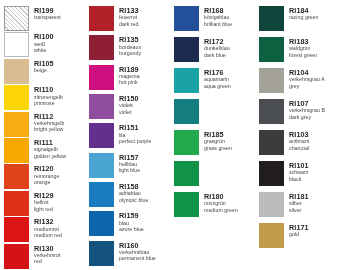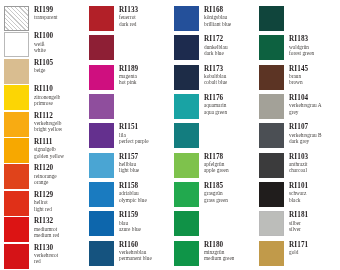--- a/index.html
+++ b/index.html
@@ -24,21 +24,20 @@
   .column {
     width: 85px;
     flex: 0 0 85px;
     display: flex;
     flex-direction: column;
   }
   .swatch-row {
     height: 31px;
     display: flex;
     align-items: flex-start;
-    font-family: Liberation Serif, serif;
   }
   .swatch {
     width: 25px;
     height: 25px;
     flex: 0 0 25px;
     margin-left: 4px;
     box-sizing: border-box;
   }
   .swatch.outlined {
     border: 1px solid #b9b9b9;
@@ -159,31 +158,41 @@
       <div class="swatch-row">
         <div class="swatch" title="RI133" style="background: rgb(178, 32, 40);"></div>
         <div class="labels">
           <div class="code">RI133</div>
           <div class="name">feuerrot</div>
           <div class="name">dark red</div>
         </div>
       </div>
       <div class="swatch-row">
         <div class="swatch" title="RI135" style="background: rgb(142, 31, 53);"></div>
+        <div class="labels">
+          <div class="code">RI135</div>
+          <div class="name">bordeaux</div>
+          <div class="name">burgundy</div>
+        </div>
       </div>
       <div class="swatch-row">
         <div class="swatch" title="RI189" style="background: rgb(207, 15, 127);"></div>
         <div class="labels">
           <div class="code">RI189</div>
           <div class="name">magenta</div>
           <div class="name">hot pink</div>
         </div>
       </div>
       <div class="swatch-row">
         <div class="swatch" title="RI150" style="background: rgb(143, 78, 157);"></div>
+        <div class="labels">
+          <div class="code">RI150</div>
+          <div class="name">violett</div>
+          <div class="name">violet</div>
+        </div>
       </div>
       <div class="swatch-row">
         <div class="swatch" title="RI151" style="background: rgb(100, 48, 142);"></div>
         <div class="labels">
           <div class="code">RI151</div>
           <div class="name">lila</div>
           <div class="name">perfect purple</div>
         </div>
       </div>
       <div class="swatch-row">
@@ -230,47 +239,31 @@
       </div>
       <div class="swatch-row">
         <div class="swatch" title="RI172" style="background: rgb(29, 43, 78);"></div>
         <div class="labels">
           <div class="code">RI172</div>
           <div class="name">dunkelblau</div>
           <div class="name">dark blue</div>
         </div>
       </div>
       <div class="swatch-row">
-        <div class="swatch" title="RI173" style="background: rgb(29, 44, 71);"></div>
-        <div class="labels">
-          <div class="code">RI173</div>
-          <div class="name">kobaltblau</div>
-          <div class="name">cobalt blue</div>
-        </div>
-      </div>
-      <div class="swatch-row">
         <div class="swatch" title="RI176" style="background: rgb(25, 163, 164);"></div>
         <div class="labels">
           <div class="code">RI176</div>
           <div class="name">aquamarin</div>
           <div class="name">aqua green</div>
         </div>
       </div>
       <div class="swatch-row">
         <div class="swatch" title="RI177" style="background: rgb(19, 125, 127);"></div>
       </div>
       <div class="swatch-row">
-        <div class="swatch" title="RI178" style="background: rgb(126, 194, 76);"></div>
-        <div class="labels">
-          <div class="code">RI178</div>
-          <div class="name">apfelgrün</div>
-          <div class="name">apple green</div>
-        </div>
-      </div>
-      <div class="swatch-row">
         <div class="swatch" title="RI185" style="background: rgb(34, 169, 78);"></div>
         <div class="labels">
           <div class="code">RI185</div>
           <div class="name">grasgrün</div>
           <div class="name">grass green</div>
         </div>
       </div>
       <div class="swatch-row">
         <div class="swatch" title="RI179" style="background: rgb(16, 146, 71);"></div>
       </div>
@@ -279,35 +272,31 @@
         <div class="labels">
           <div class="code">RI180</div>
           <div class="name">minzgrün</div>
           <div class="name">medium green</div>
         </div>
       </div>
     </div>
     <div class="column">
       <div class="swatch-row">
         <div class="swatch" title="RI184" style="background: rgb(16, 69, 60);"></div>
+        <div class="labels">
+          <div class="code">RI184</div>
+          <div class="name">racing green</div>
+        </div>
       </div>
       <div class="swatch-row">
         <div class="swatch" title="RI183" style="background: rgb(13, 97, 64);"></div>
         <div class="labels">
           <div class="code">RI183</div>
           <div class="name">waldgrün</div>
           <div class="name">forest green</div>
-        </div>
-      </div>
-      <div class="swatch-row">
-        <div class="swatch" title="RI145" style="background: rgb(92, 52, 36);"></div>
-        <div class="labels">
-          <div class="code">RI145</div>
-          <div class="name">braun</div>
-          <div class="name">brown</div>
         </div>
       </div>
       <div class="swatch-row">
         <div class="swatch" title="RI104" style="background: rgb(163, 161, 152);"></div>
         <div class="labels">
           <div class="code">RI104</div>
           <div class="name">verkehrsgrau A</div>
           <div class="name">grey</div>
         </div>
       </div>

